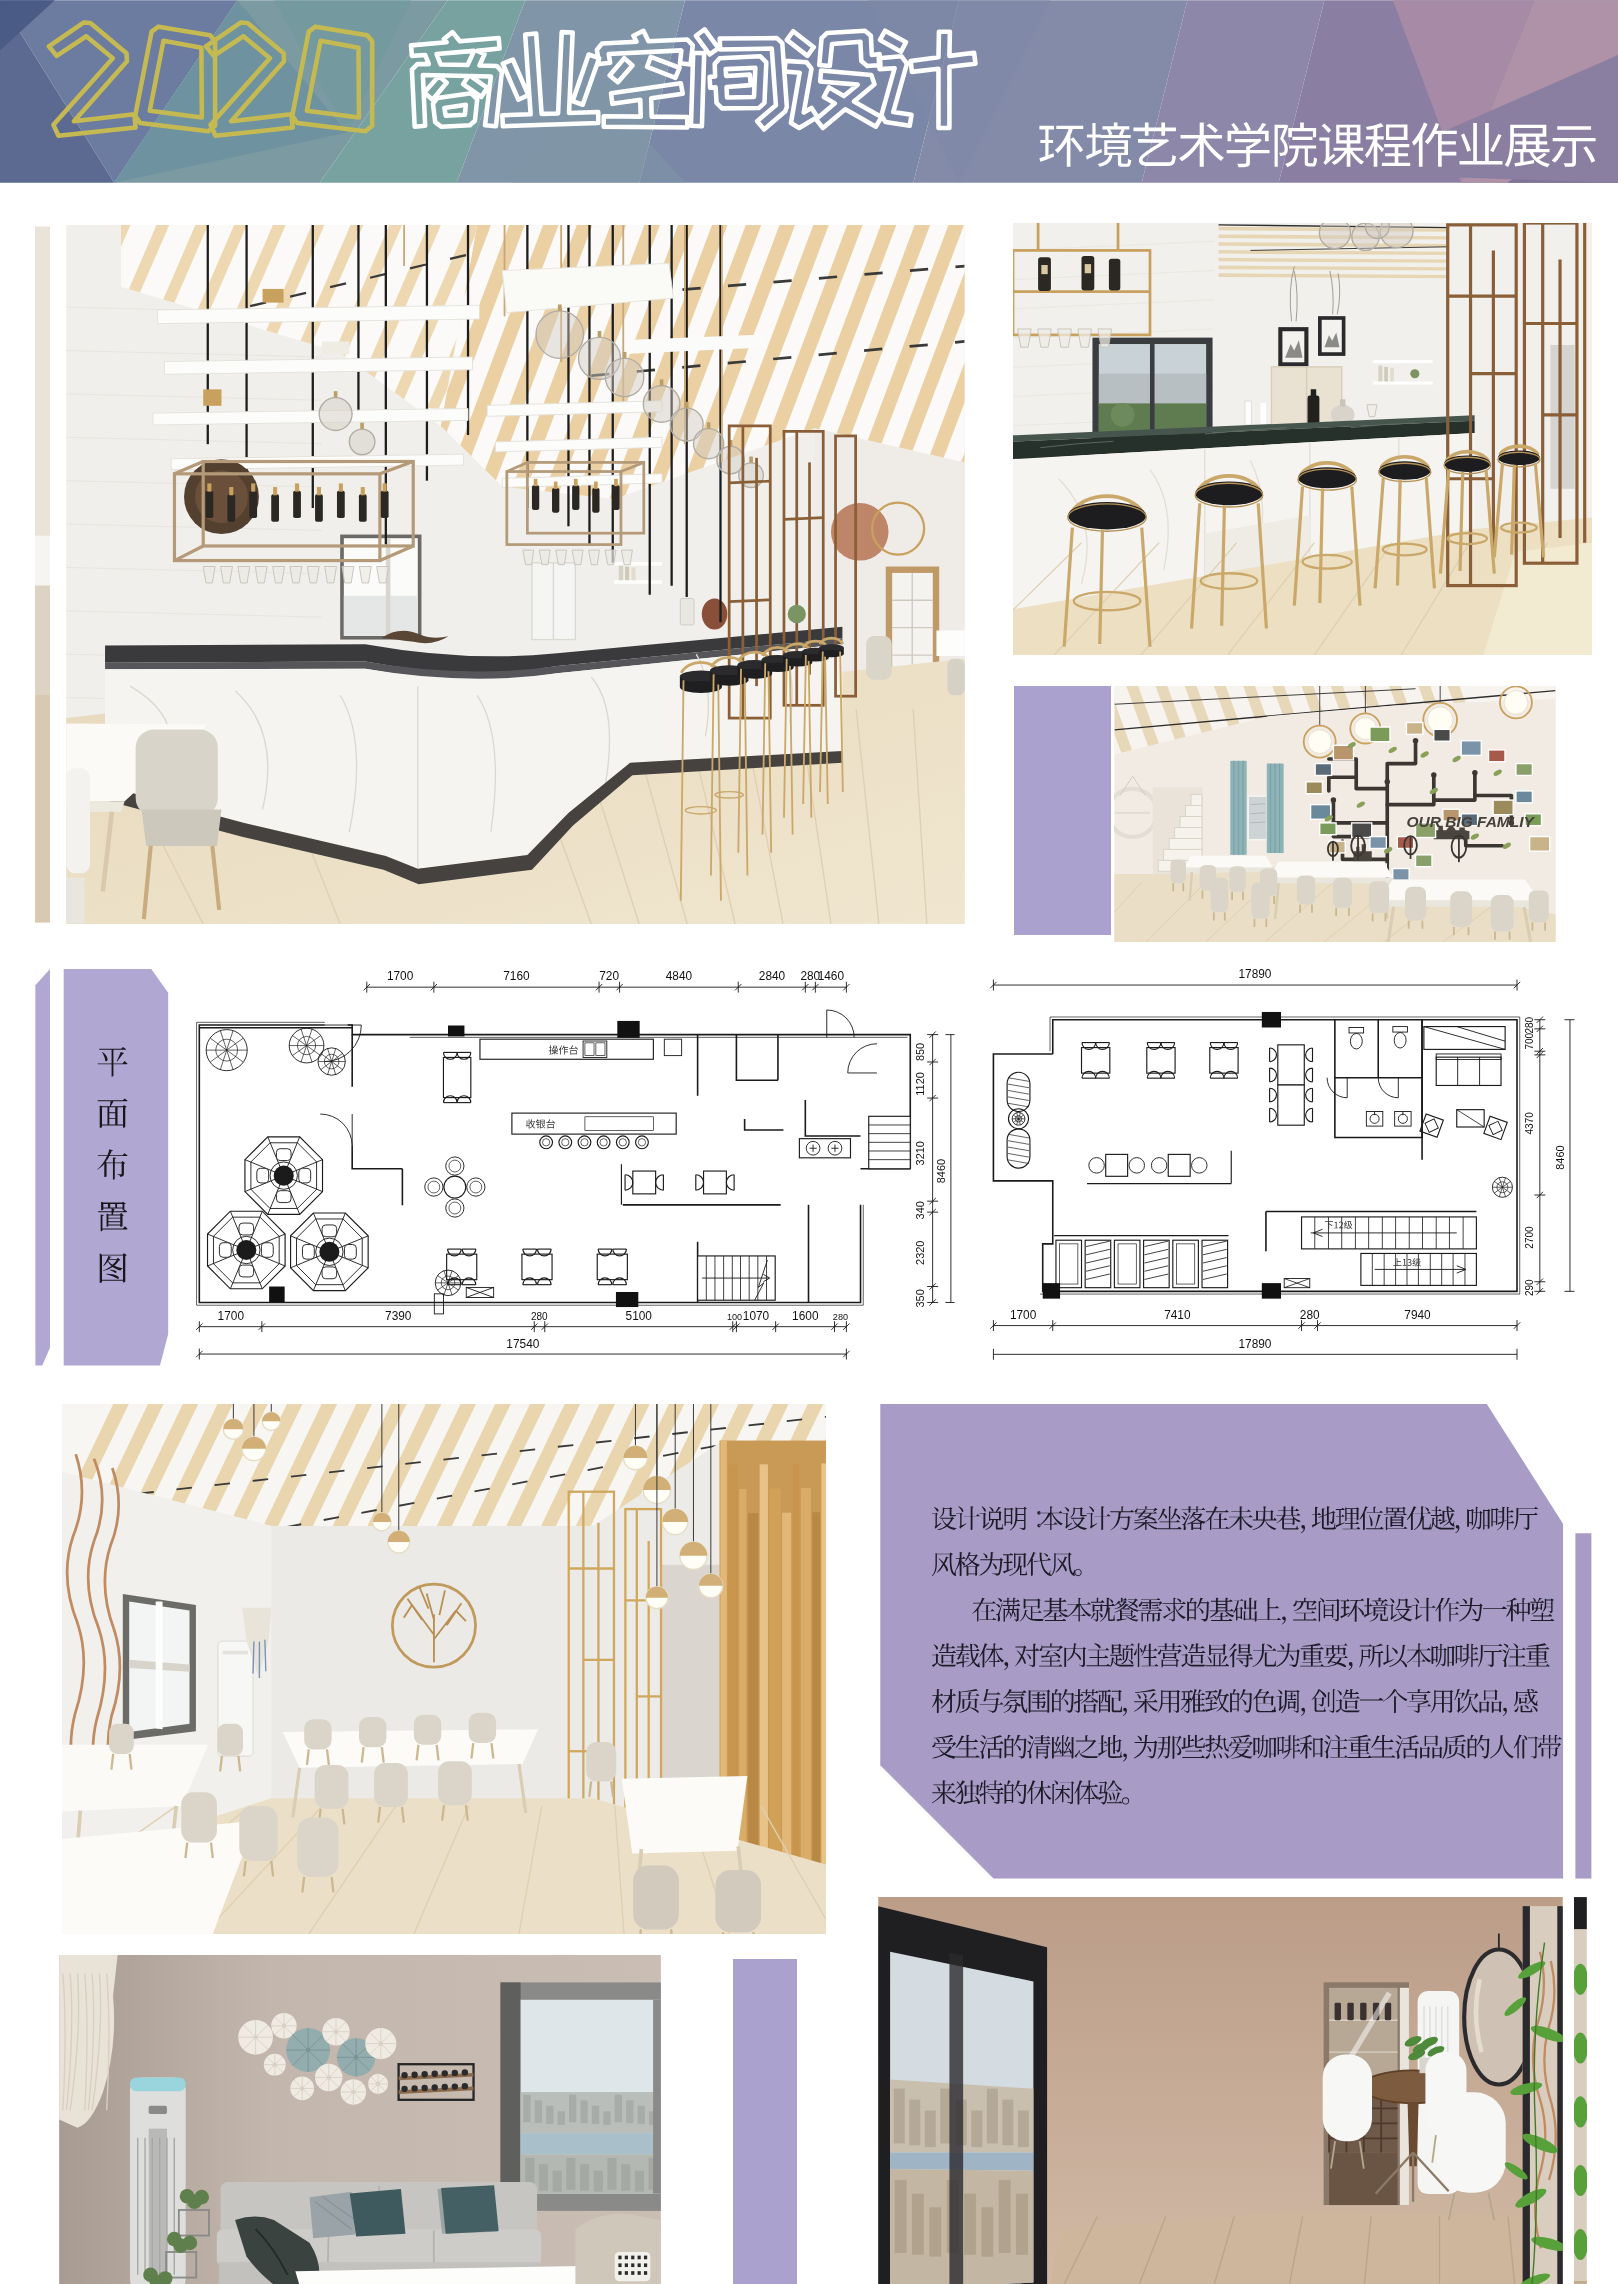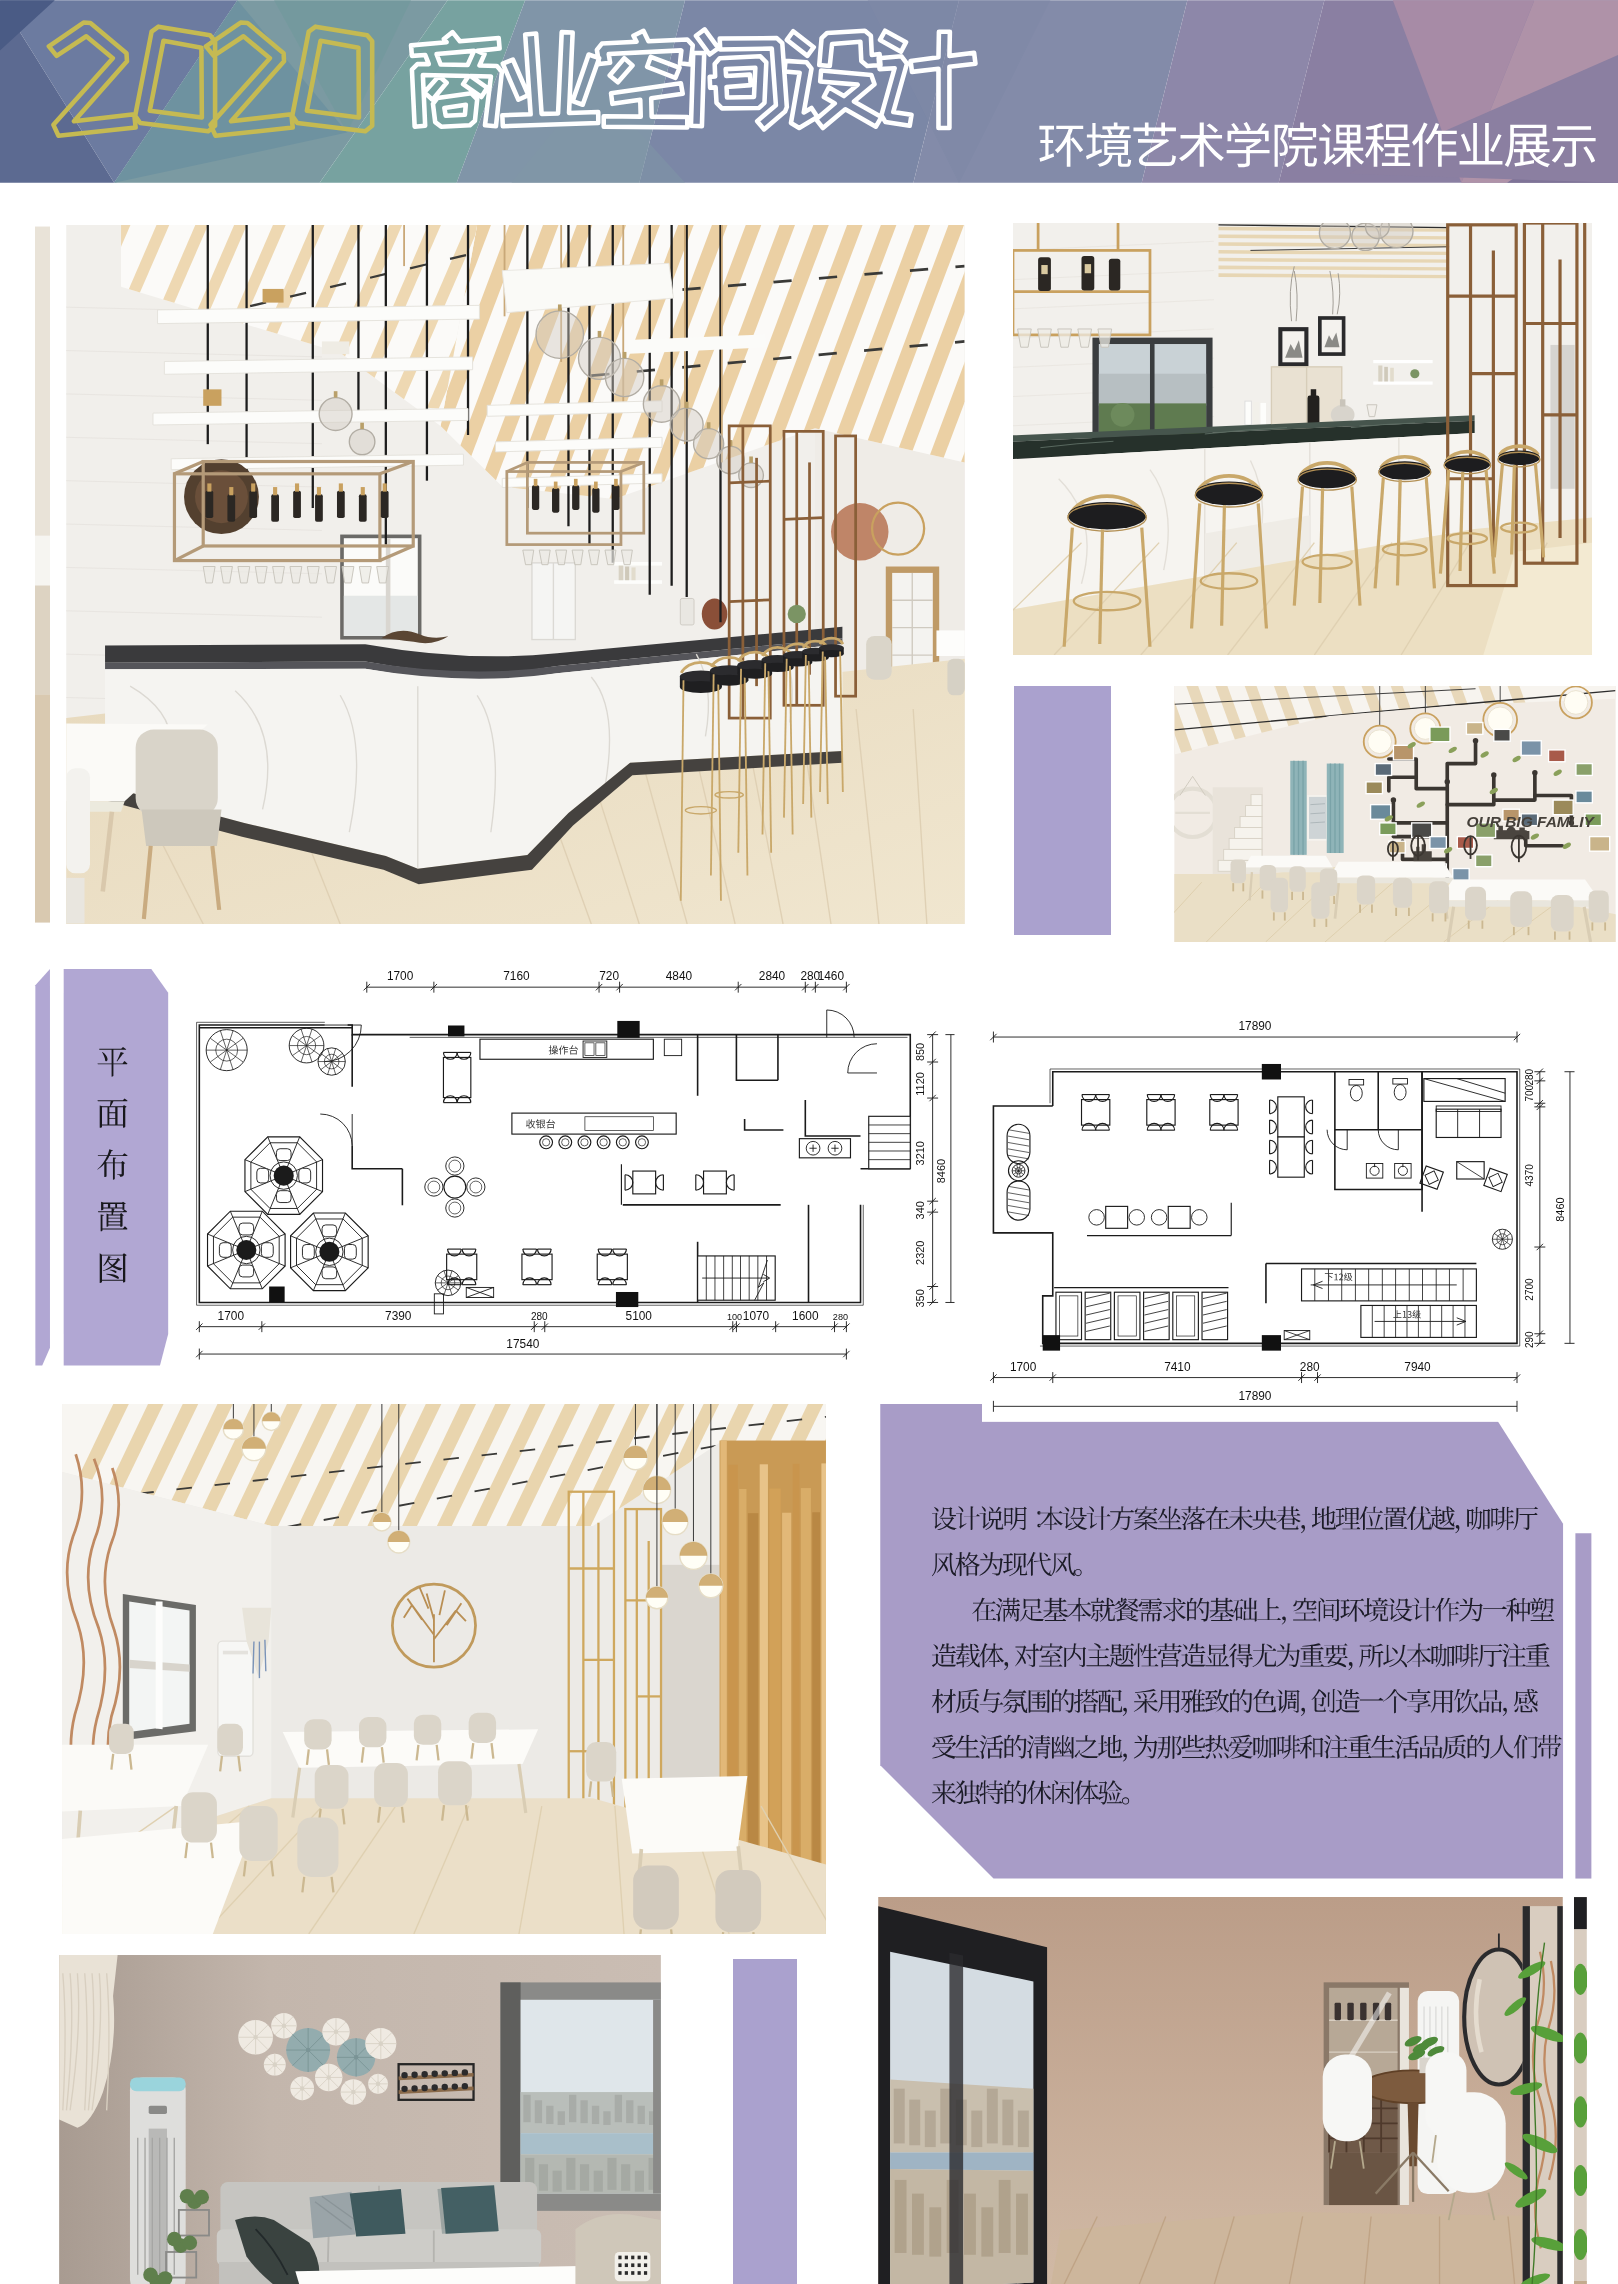--- a/index.html
+++ b/index.html
@@ -641,21 +641,21 @@
 <ellipse cx="1108" cy="518" rx="46" ry="16" fill="none" stroke="#b39055" stroke-width="3"></ellipse>
 <g stroke="#c9a86a" stroke-width="7" fill="none">
 <line x1="1072" y1="526" x2="1054" y2="732"></line>
           <line x1="1144" y1="526" x2="1162" y2="732"></line>
           <line x1="1098" y1="530" x2="1092" y2="726"></line>
 <ellipse cx="1108" cy="667" rx="39" ry="11" stroke-width="5"></ellipse>
 </g>
 </svg>
 </div>
 
-<div class="abs" style="left:1174px;top:686px">
+<div class="abs" style="left:1114px;top:686px">
 <svg width="442" height="256" viewBox="0 0 967 561">
 
 <rect width="967" height="561" fill="#f1ebe4"></rect>
 
 <defs>
           <clipPath id="p3c">
             <polygon points="0,0 967,0 967,28 620,42 340,66 0,150"></polygon>
           </clipPath>
         </defs>
 <g clip-path="url(#p3c)">
@@ -1987,21 +1987,21 @@
 <text x="1604" y="724" font-family="Liberation Sans, sans-serif" font-size="24" fill="#111" text-anchor="middle" transform="rotate(-90 1604 724)">350</text>
 <g stroke="#1b1b1b" stroke-width="2">
           <line x1="1662" y1="146" x2="1662" y2="733"></line>
           <line x1="1650" y1="146" x2="1670" y2="146"></line>
           <line x1="1650" y1="733" x2="1670" y2="733"></line>
         </g>
 <text x="1650" y="445" font-family="Liberation Sans, sans-serif" font-size="24" fill="#111" text-anchor="middle" transform="rotate(-90 1650 445)">8460</text>
 </svg>
 </div>
 
-<div class="abs" style="left:982px;top:1020px">
+<div class="abs" style="left:982px;top:968px">
 <svg width="598" height="402" viewBox="0 0 1310 880">
 <rect width="1310" height="880" fill="#ffffff"></rect>
 
 <g stroke="#1b1b1b" stroke-width="2">
           <line x1="25" y1="37" x2="1172" y2="37"></line>
 <line x1="25" y1="25" x2="25" y2="49"></line>
           <line x1="18" y1="44" x2="32" y2="30"></line>
 <line x1="1172" y1="25" x2="1172" y2="49"></line>
           <line x1="1165" y1="44" x2="1179" y2="30"></line>
 </g>

